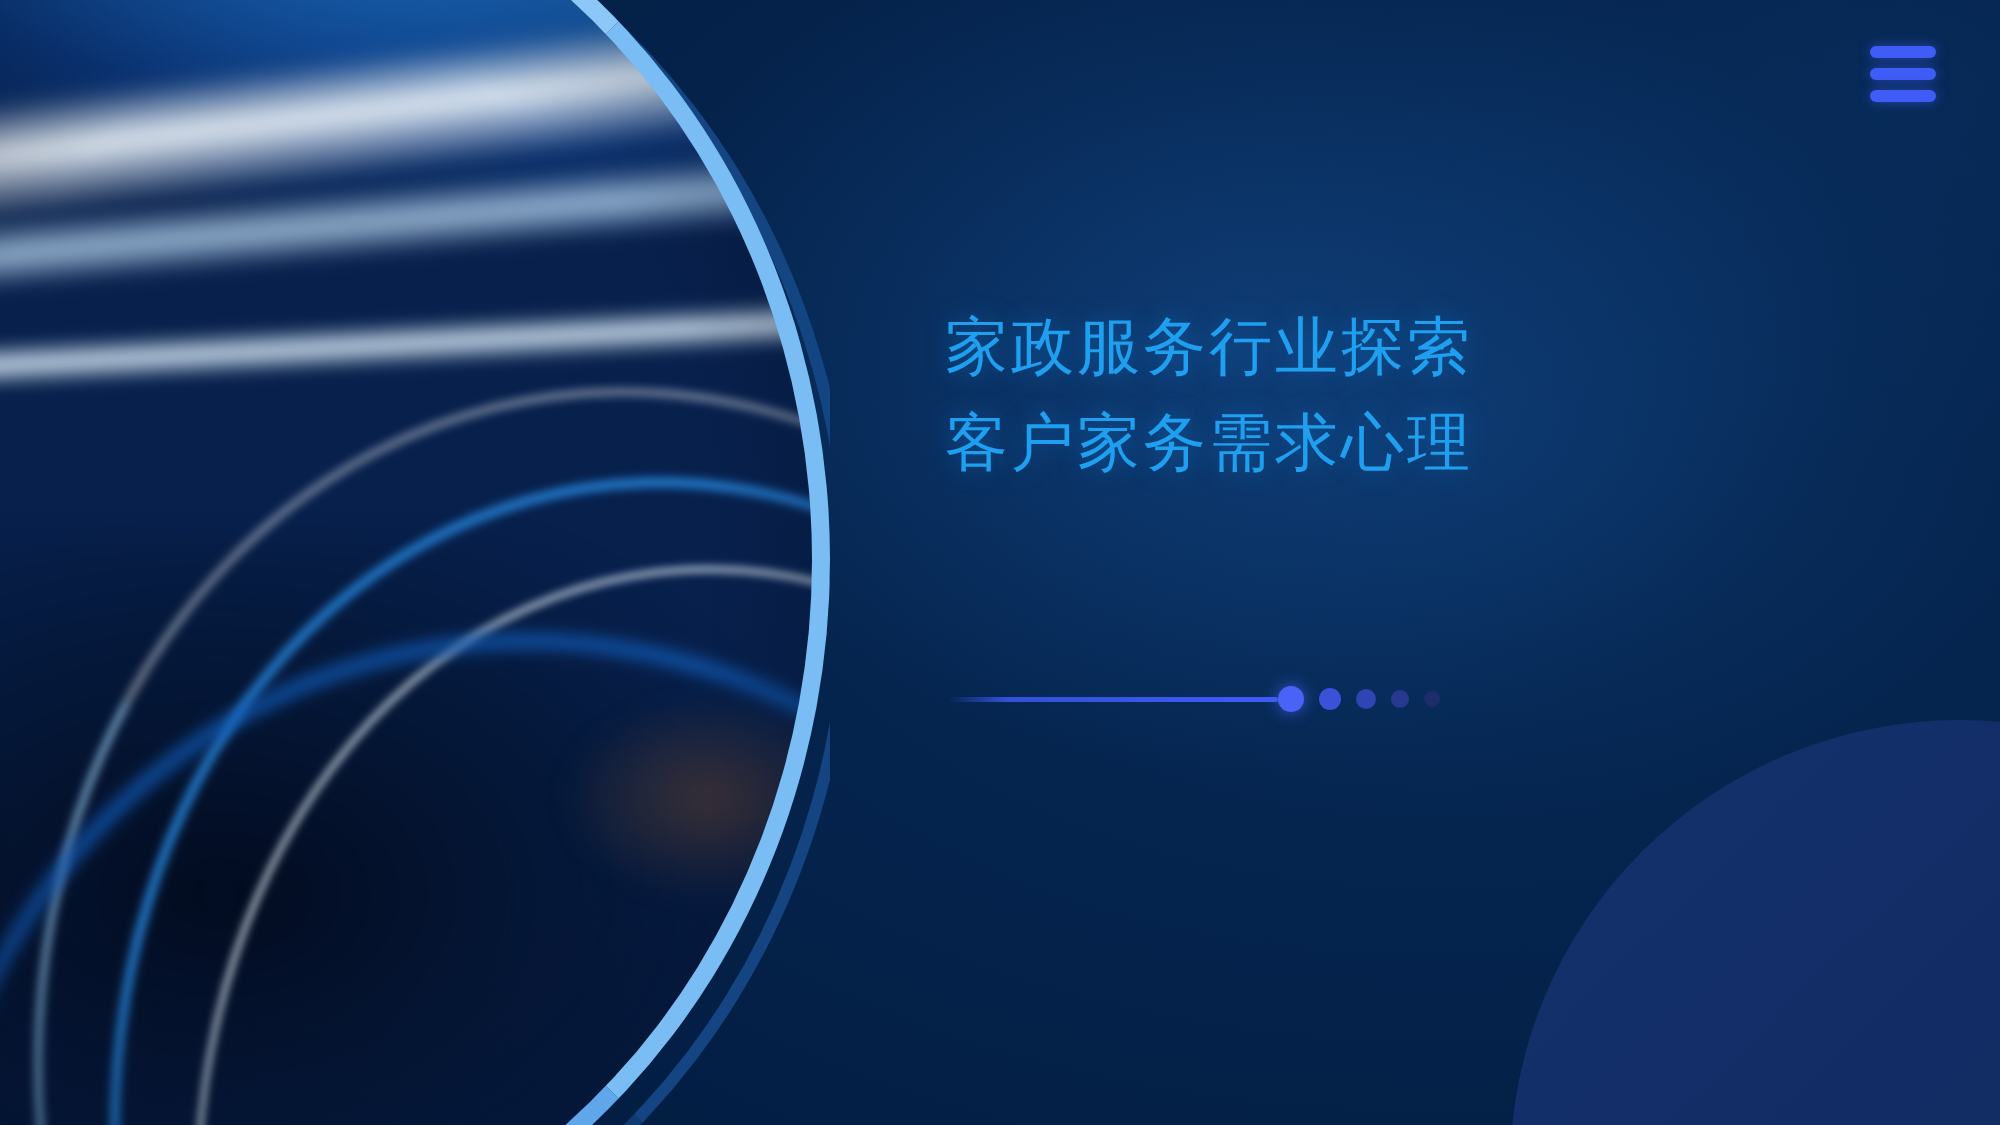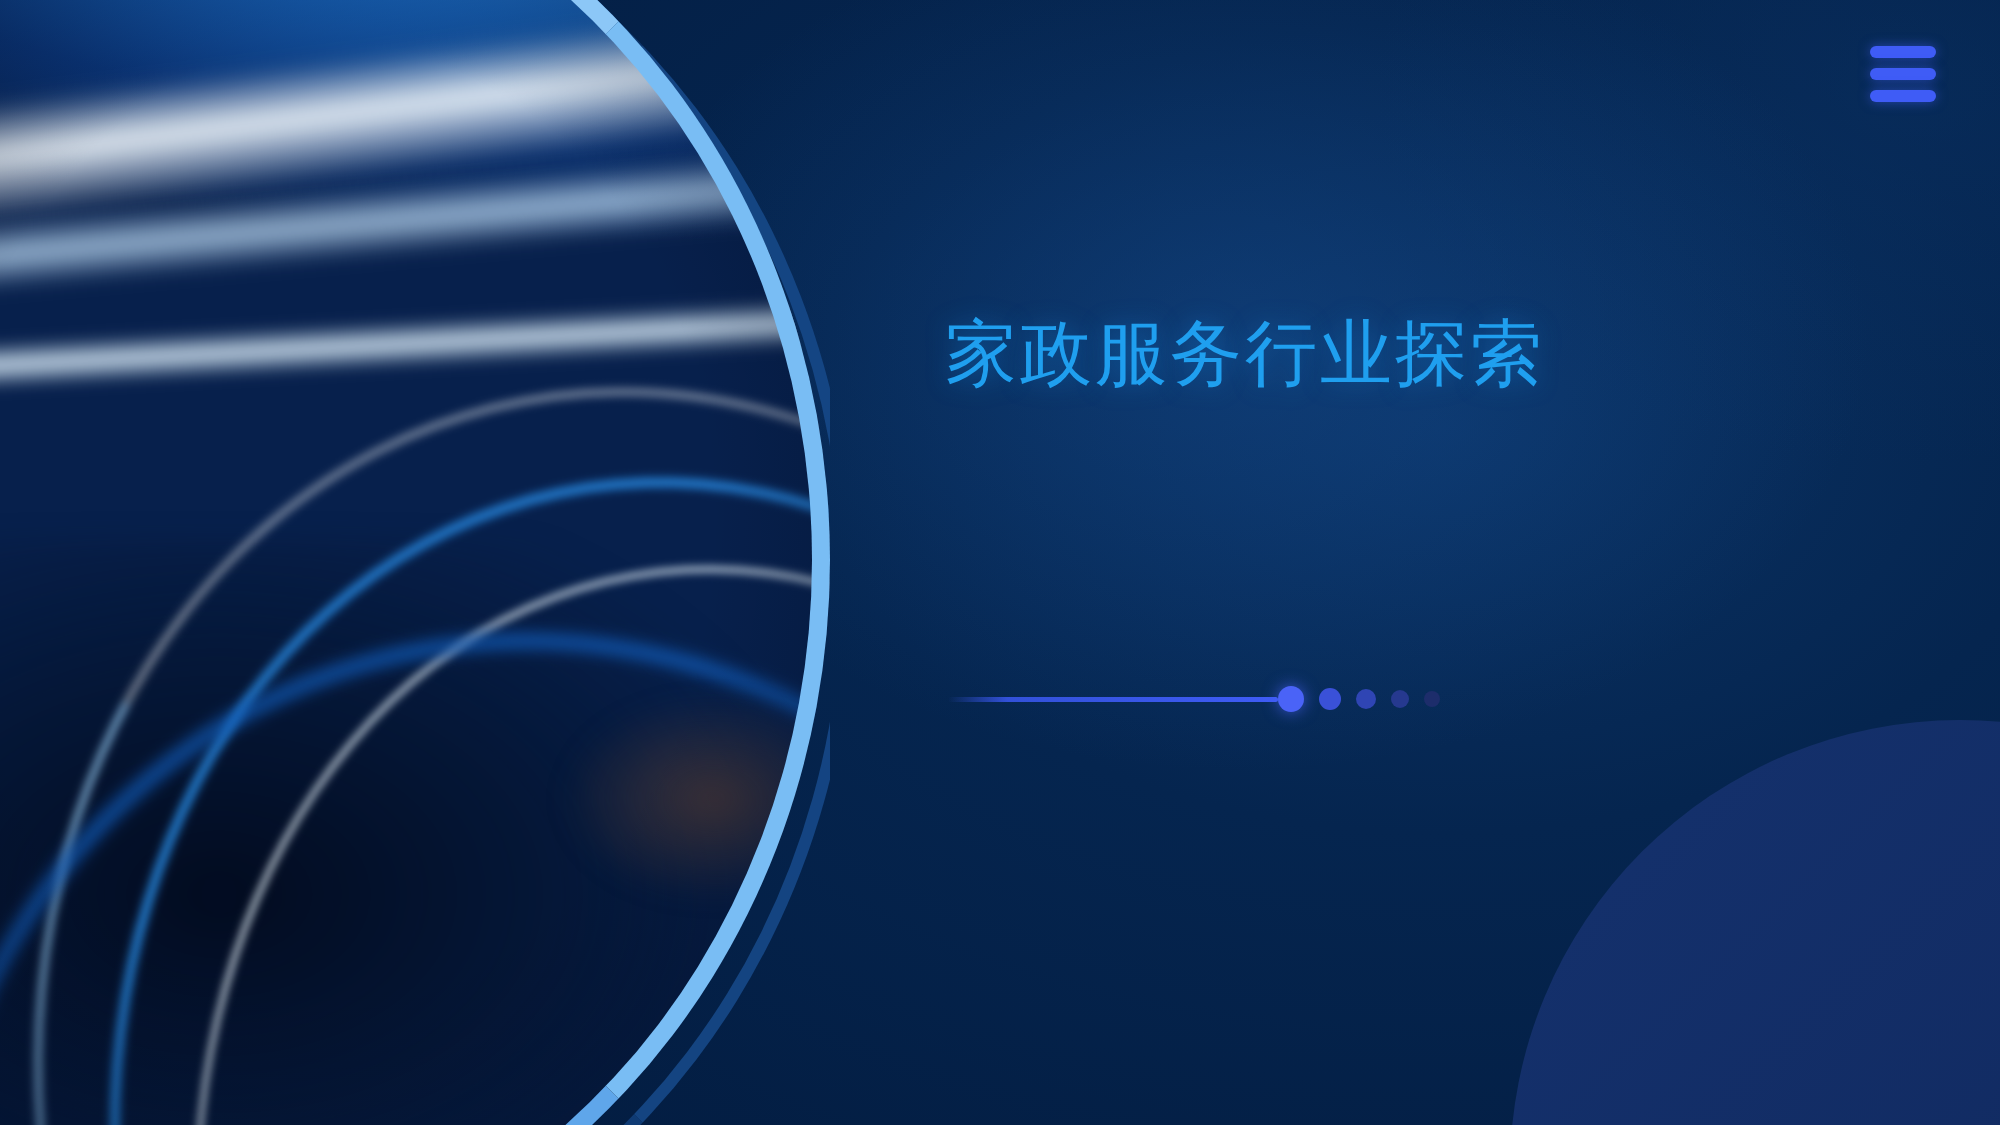--- a/index.html
+++ b/index.html
@@ -195,21 +195,21 @@
   }
 
   
   .title {
     position: absolute;
     left: 945px; top: 300px;
     width: 920px;
   }
   .title-line {
     color: #1f9fef;
-    font-size: 72px;
+    font-size: 63px;
     line-height: 1.52;
     letter-spacing: 3px;
     white-space: nowrap;
     text-shadow: 0 0 24px rgba(20,130,220,.45);
   }
 
   
   .deco {
     position: absolute;
     left: 948px; top: 682px;
@@ -264,20 +264,21 @@
   </div>
 
   <div class="menu-btn">
     <span class="bar"></span>
     <span class="bar"></span>
     <span class="bar"></span>
   </div>
 
   <div class="title">
     <div class="title-line">家政服务行业探索</div>
+    <div class="title-line">客户家务需求心理</div>
   </div>
 
   <div class="deco">
     <span class="rail"></span>
     <span class="dot d1"></span>
     <span class="dot d2"></span>
     <span class="dot d3"></span>
     <span class="dot d4"></span>
     <span class="dot d5"></span>
   </div>

